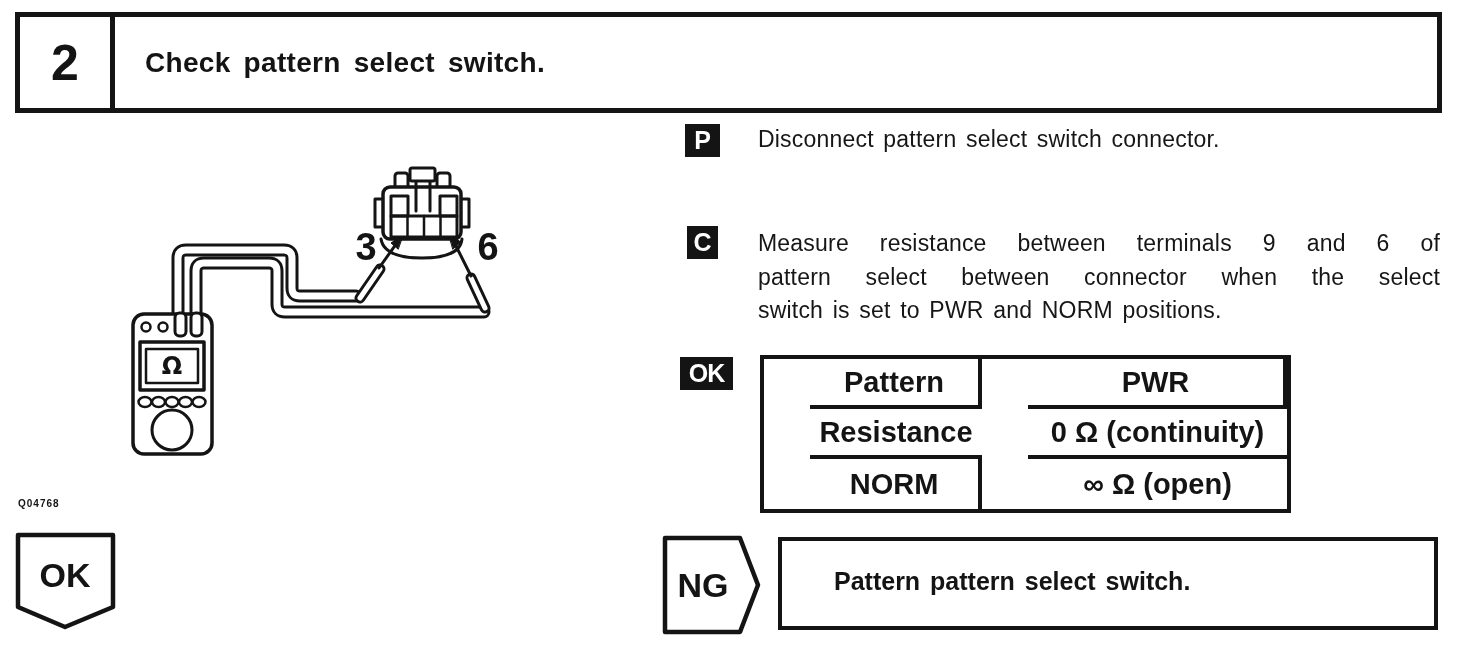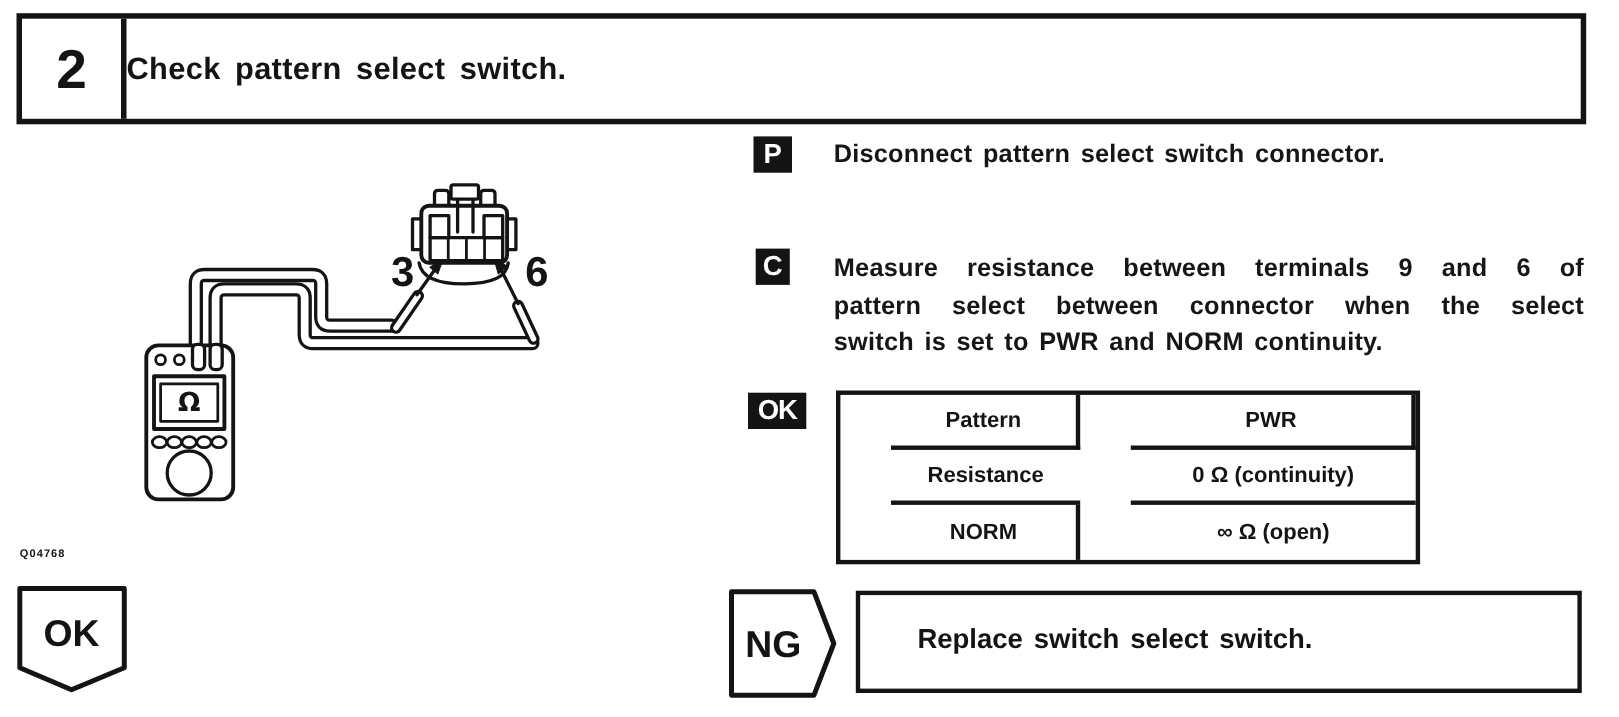--- a/index.html
+++ b/index.html
@@ -7,40 +7,40 @@
     position:relative;width:1472px;height:652px;background:#ffffff;
     font-family:"Liberation Sans","DejaVu Sans",sans-serif;color:#141414;
     overflow:hidden;
   }
   .abs{position:absolute;}
 
   
   .header-box{left:15px;top:12px;width:1417px;height:91px;border:5px solid #141414;display:flex;}
   .step-number-cell{width:90px;height:100%;border-right:5px solid #141414;display:flex;align-items:center;justify-content:center;}
   .step-number{font-size:50px;font-weight:bold;}
-  .header-title-cell{flex:1;display:flex;align-items:center;}
+  .header-title-cell{flex:1;display:flex;align-items:center;padding-left:30px;}
   .header-title{font-size:28px;font-weight:bold;word-spacing:5px;letter-spacing:.3px;}
 
   
   .marker{background:#141414;color:#ffffff;font-weight:bold;display:flex;align-items:center;justify-content:center;}
   .marker-p{left:685px;top:124px;width:35px;height:33px;font-size:25px;}
   .marker-c{left:687px;top:226px;width:31px;height:33px;font-size:25px;}
   .marker-ok{left:680px;top:357px;width:53px;height:33px;font-size:25px;letter-spacing:-1px;}
 
   
-  .body-text{font-size:23px;font-weight:bold;letter-spacing:.2px;word-spacing:3px;color:#161616;}
+  .body-text{font-size:23px;font-weight:normal;letter-spacing:.2px;word-spacing:3px;color:#161616;}
   .p-text{left:758px;top:126px;width:700px;}
   .c-text{left:758px;top:227px;width:682px;line-height:33.5px;}
   .c-line-just{text-align:justify;text-align-last:justify;}
 
   
   .res-table{left:760px;top:355px;width:523px;height:150px;border:4px solid #141414;
     display:grid;grid-template-columns:218px 1fr;grid-template-rows:1fr 1fr 1fr;}
   .res-cell{display:flex;align-items:center;justify-content:center;
-    font-size:20px;font-weight:bold;border-right:4px solid #141414;border-bottom:4px solid #141414;margin-left:46px;}
+    font-size:29px;font-weight:bold;border-right:4px solid #141414;border-bottom:4px solid #141414;margin-left:46px;}
   .res-cell.last-col{border-right:none;}
   .res-cell.last-row{border-bottom:none;}
 
   
   .figure-svg{left:100px;top:140px;}
   .figure-code{left:18px;top:498px;font-size:10px;font-weight:bold;letter-spacing:1px;}
 
   
   .ok-flag-svg{left:14px;top:531px;}
   .ng-flag-svg{left:660px;top:533px;}
@@ -125,21 +125,21 @@
 
   <div class="abs figure-code">Q04768</div>
 
   <div class="abs marker marker-p">P</div>
   <div class="abs body-text p-text">Disconnect pattern select switch connector.</div>
 
   <div class="abs marker marker-c">C</div>
   <div class="abs body-text c-text">
     <div class="c-line-just">Measure resistance between terminals 9 and 6 of</div>
     <div class="c-line-just">pattern select between connector when the select</div>
-    <div>switch is set to PWR and NORM continuity.</div>
+    <div>switch is set to PWR and NORM positions.</div>
   </div>
 
   <div class="abs marker marker-ok">OK</div>
   <div class="abs res-table">
     <div class="res-cell">Pattern</div>
     <div class="res-cell">PWR</div>
     <div class="res-cell last-col">Resistance</div>
     <div class="res-cell last-col">0 Ω (continuity)</div>
     <div class="res-cell last-row">NORM</div>
     <div class="res-cell last-col last-row">∞ Ω (open)</div>
@@ -149,16 +149,16 @@
     <polygon points="4,4 99,4 99,76 51,96 4,76" fill="#ffffff" stroke="#141414" stroke-width="4.5" stroke-linejoin="round"></polygon>
     <text class="flag-text" x="51" y="56" text-anchor="middle" fill="#141414" font-size="34">OK</text>
   </svg>
 
   <svg class="abs ng-flag-svg" width="105" height="105" viewBox="0 0 105 105">
     <polygon points="5,5 80,5 98,52 80,99 5,99" fill="#ffffff" stroke="#141414" stroke-width="4.5" stroke-linejoin="round"></polygon>
     <text class="flag-text" x="43" y="64" text-anchor="middle" fill="#141414" font-size="34">NG</text>
   </svg>
 
   <div class="abs ng-box">
-    <span class="ng-action">Replace switch select switch.</span>
+    <span class="ng-action">Pattern pattern select switch.</span>
   </div>
 
 </div>
 
 </body></html>

